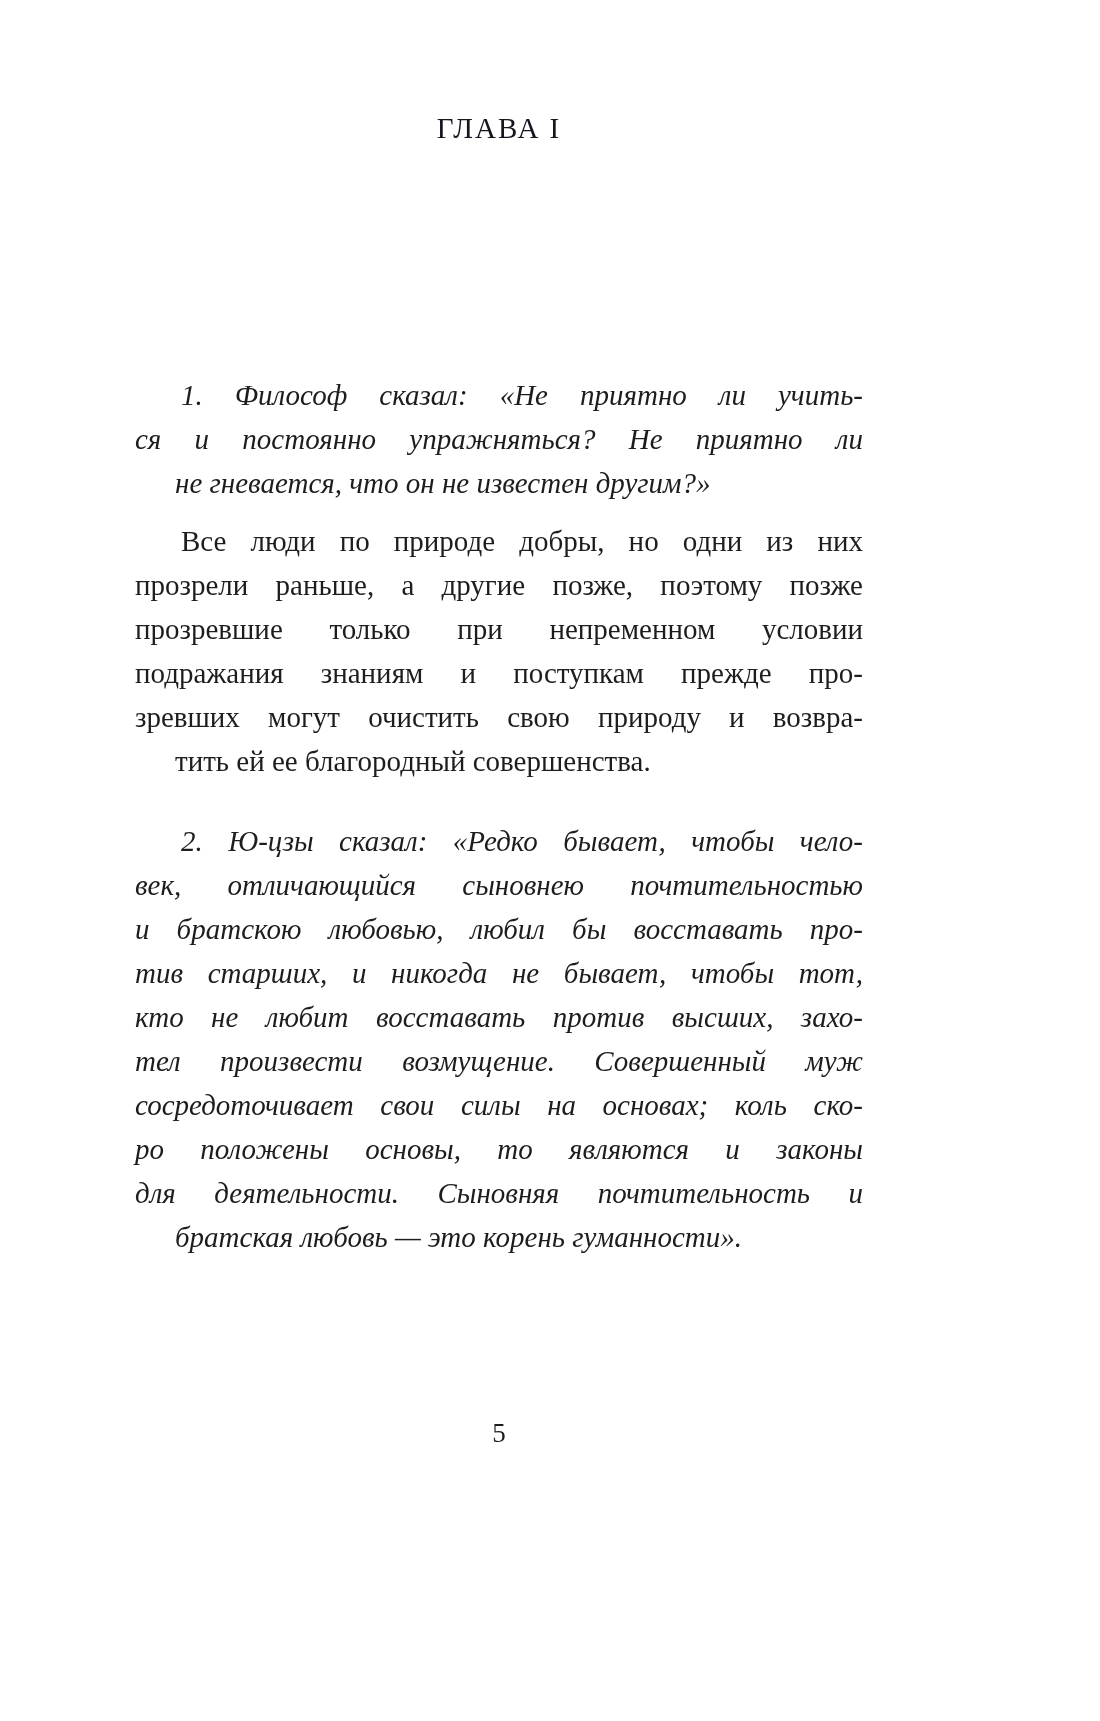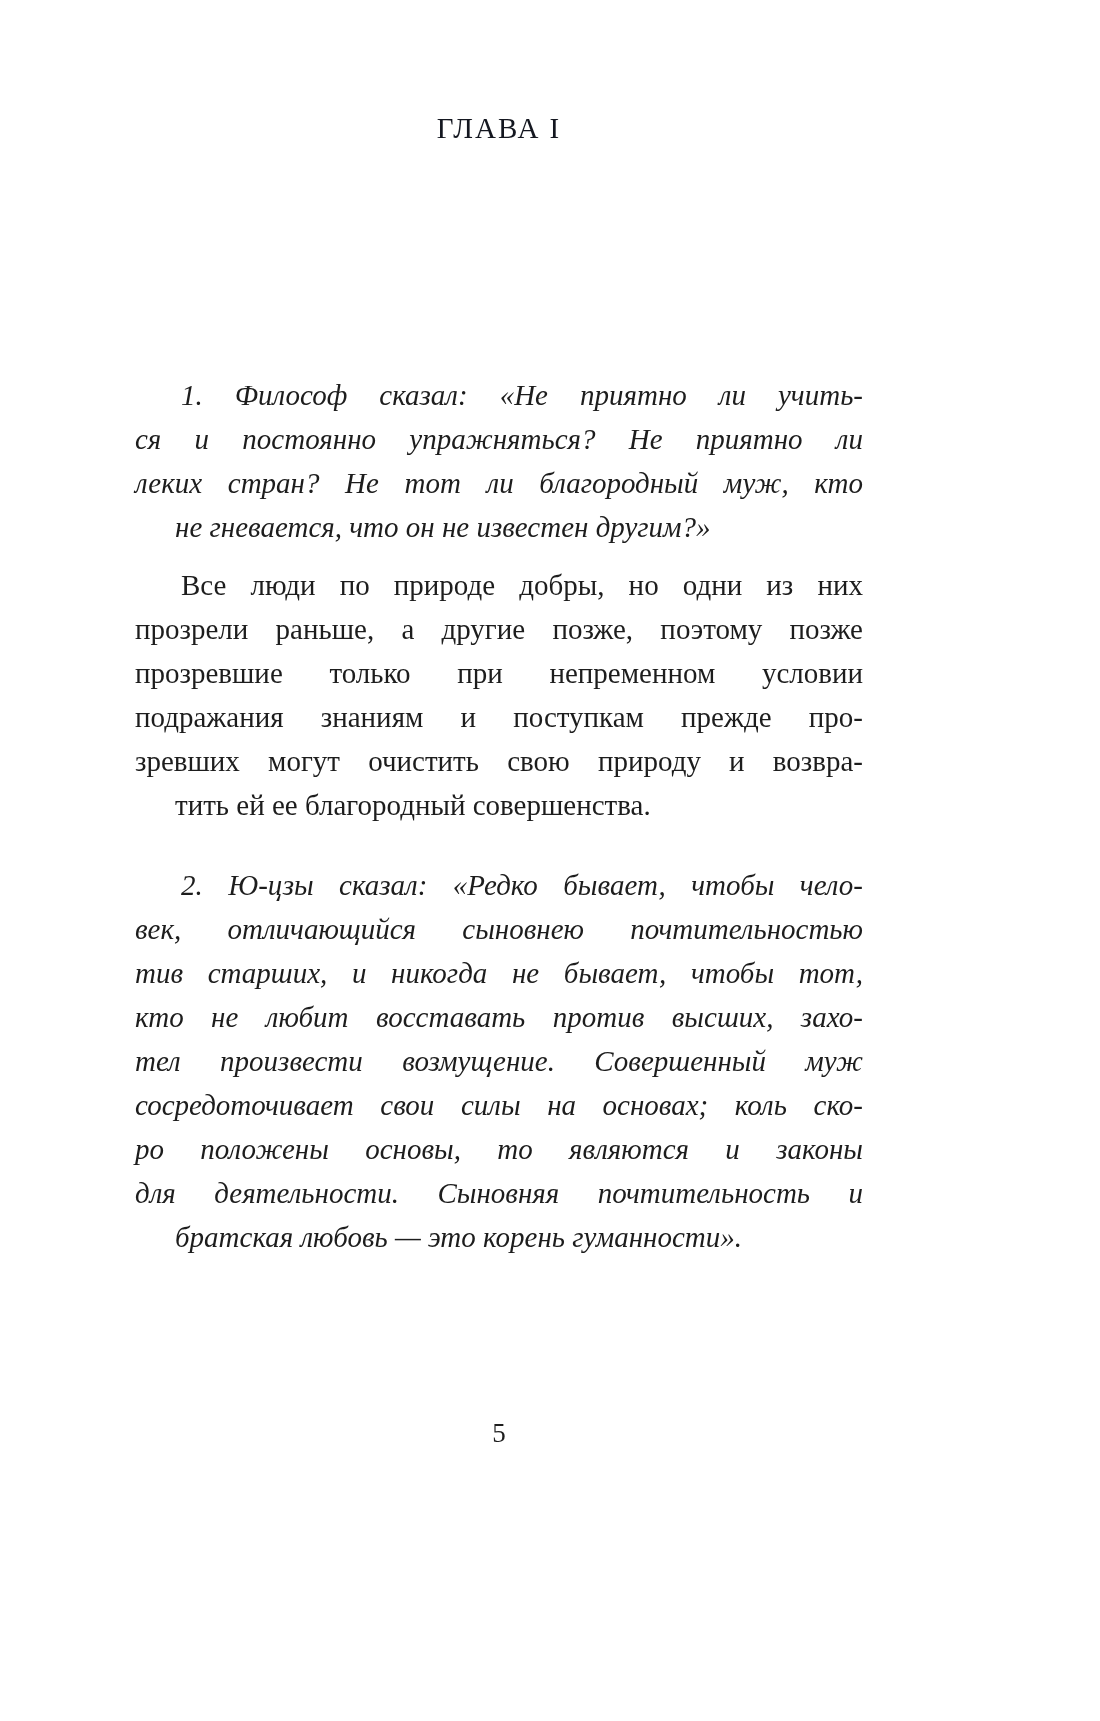--- a/index.html
+++ b/index.html
@@ -84,34 +84,34 @@
 
 <div class="page">
   <div class="heading">
     <div class="chapter-label">ГЛАВА I</div>
   </div>
 
   <div class="paragraphs">
       <div class="para italic">
         <div class="line first">1.  Философ сказал: «Не приятно ли учить-</div>
         <div class="line">ся и постоянно упражняться? Не приятно ли</div>
-        <div class="line">леких стран? Не тот ли благородный муж, кто</div>
         <div class="line last">не гневается, что он не известен другим?»</div>
       </div>
       <div class="para regular">
         <div class="line first">Все люди по природе добры, но одни из них</div>
         <div class="line">прозрели раньше, а другие позже, поэтому позже</div>
         <div class="line">прозревшие только при непременном условии</div>
         <div class="line">подражания знаниям и поступкам прежде про-</div>
         <div class="line">зревших могут очистить свою природу и возвра-</div>
         <div class="line last">тить ей ее благородный совершенства.</div>
       </div>
       <div class="para italic">
         <div class="line first">2.  Ю-цзы сказал: «Редко бывает, чтобы чело-</div>
         <div class="line">век, отличающийся сыновнею почтительностью</div>
+        <div class="line">и братскою любовью, любил бы восставать про-</div>
         <div class="line">тив старших, и никогда не бывает, чтобы тот,</div>
         <div class="line">кто не любит восставать против высших, захо-</div>
         <div class="line">тел произвести возмущение. Совершенный муж</div>
         <div class="line">сосредоточивает свои силы на основах; коль ско-</div>
         <div class="line">ро положены основы, то являются и законы</div>
         <div class="line">для деятельности. Сыновняя почтительность и</div>
         <div class="line last">братская любовь — это корень гуманности».</div>
       </div>
     </div>
 

